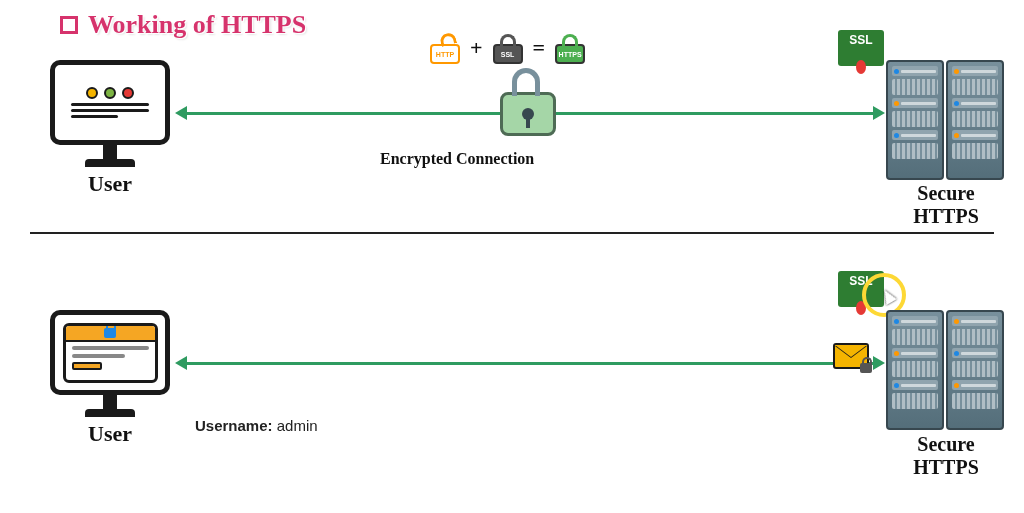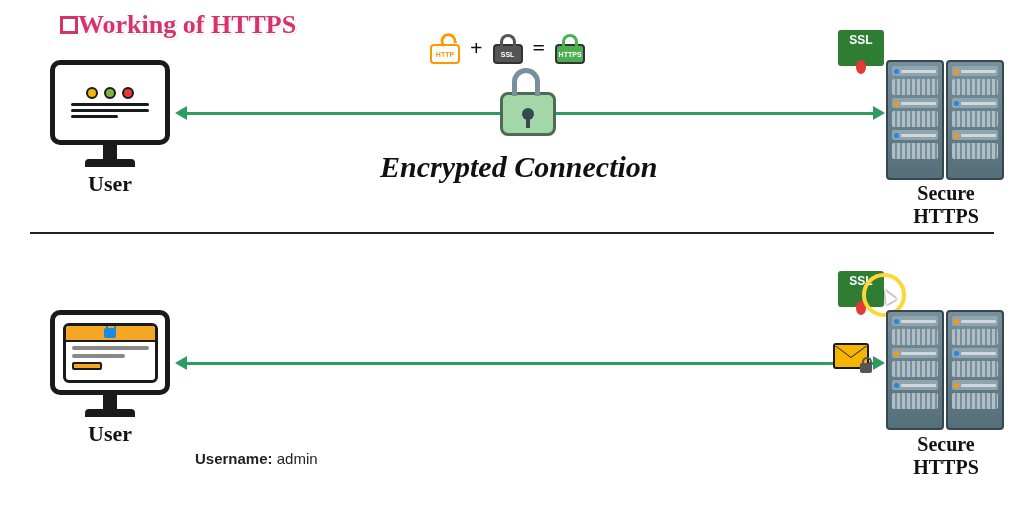--- a/index.html
+++ b/index.html
@@ -14,20 +14,21 @@
   .title {
     position: absolute;
     top: 10px;
     left: 60px;
     font-size: 26px;
     font-weight: bold;
     color: #d6336c;
     text-shadow: 1px 1px 0 #fff, 2px 2px 2px rgba(0,0,0,0.1);
     display: flex;
     align-items: center;
+    gap: 10px;
   }
   .title-bullet {
     width: 18px;
     height: 18px;
     border: 3px solid #d6336c;
     display: inline-block;
   }
   .section-top { position: absolute; top: 40px; left: 0; width: 1024px; height: 180px; }
   .section-bottom { position: absolute; top: 255px; left: 0; width: 1024px; height: 240px; }
   .divider { position: absolute; top: 232px; left: 30px; width: 964px; height: 2px; background: #222; }
@@ -152,21 +153,21 @@
   }
   .keyhole {
     width:12px; height:12px; background:#37474f; border-radius:50%;
     position:relative;
   }
   .keyhole::after {
     content:''; position:absolute; top:10px; left:4px; width:4px; height:10px; background:#37474f;
   }
 
   .enc-label {
-    position:absolute; font-weight:bold; font-size:30px; color:#111;font-style:italic;
+    position:absolute; font-weight:bold; font-size:16px; color:#111;
   }
 
   .equation {
     position:absolute; top:32px; left:430px; display:flex; align-items:center; gap:10px;
     font-size:22px; font-weight:bold; color:#111;
   }
   .mini-lockicon {
     display:flex; flex-direction:column; align-items:center;
   }
   .mini-body {
@@ -395,21 +396,21 @@
           <span class="rack-line"></span>
         </div>
       <div class="rack-vent"></div>
     </div>
   </div>
   <div class="server-label" style="top:178px;">
     <span>Secure</span><br>
     <span>HTTPS</span>
   </div>
 
-  <div class="cred-block" style="left:195px; top:160px;margin-top:33px;">
+  <div class="cred-block" style="left:195px; top:160px;">
     <div>
       <b>Username:</b>
       <span>admin</span>
     </div>
   </div>
 
   <div class="cred-block" style="left:420px; top:160px;">
   </div>
 
 </div>

